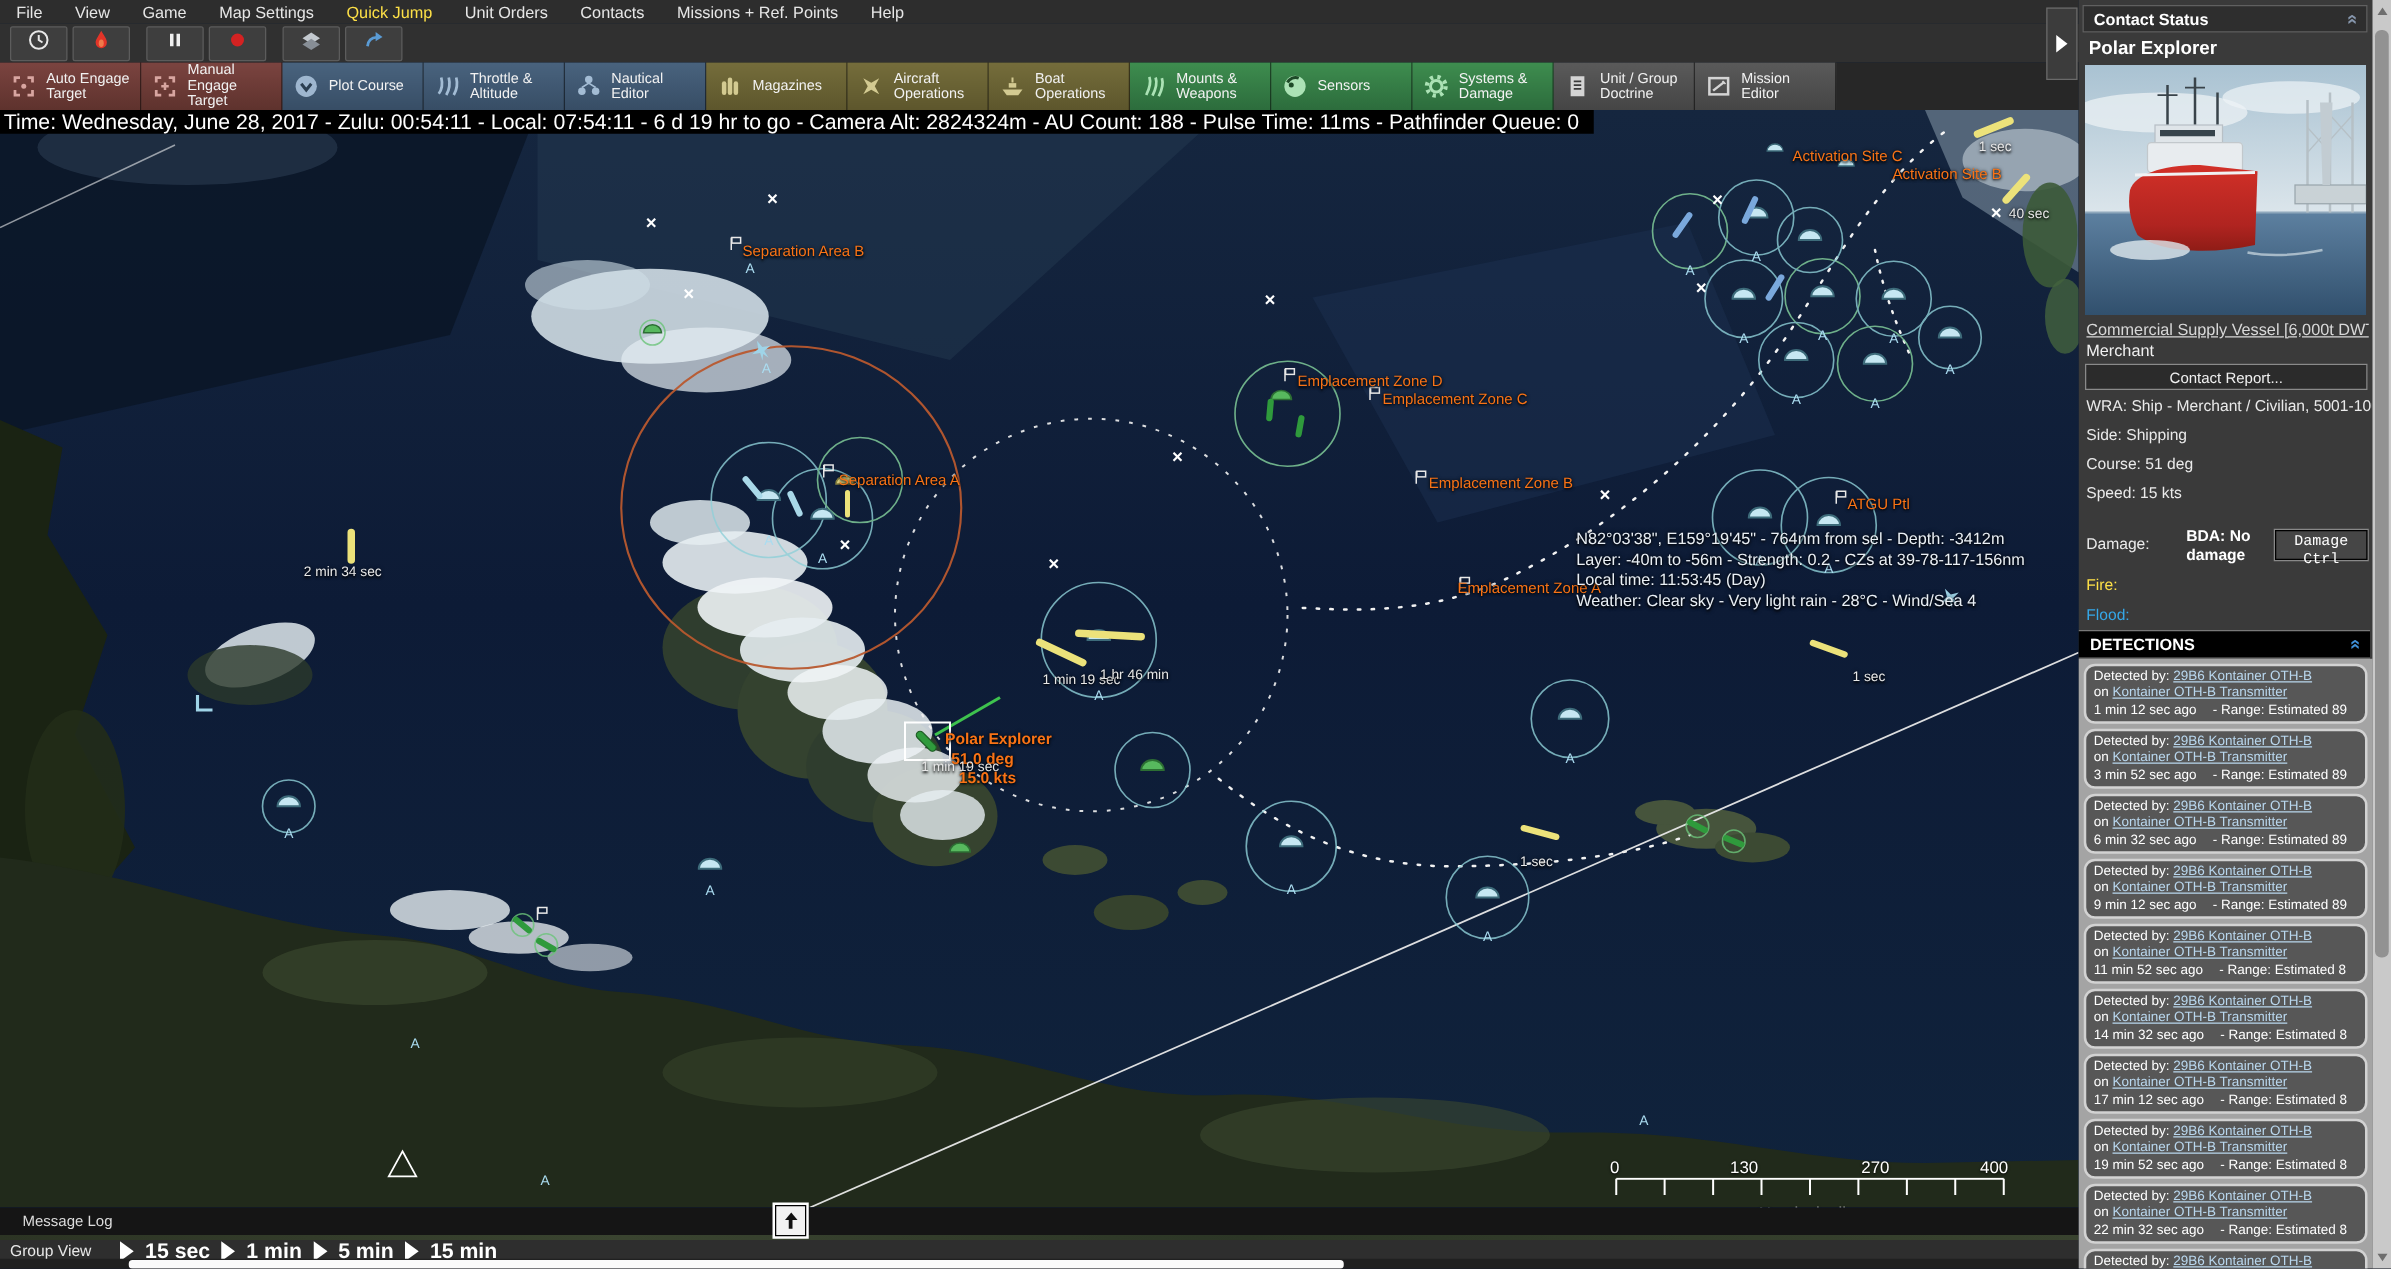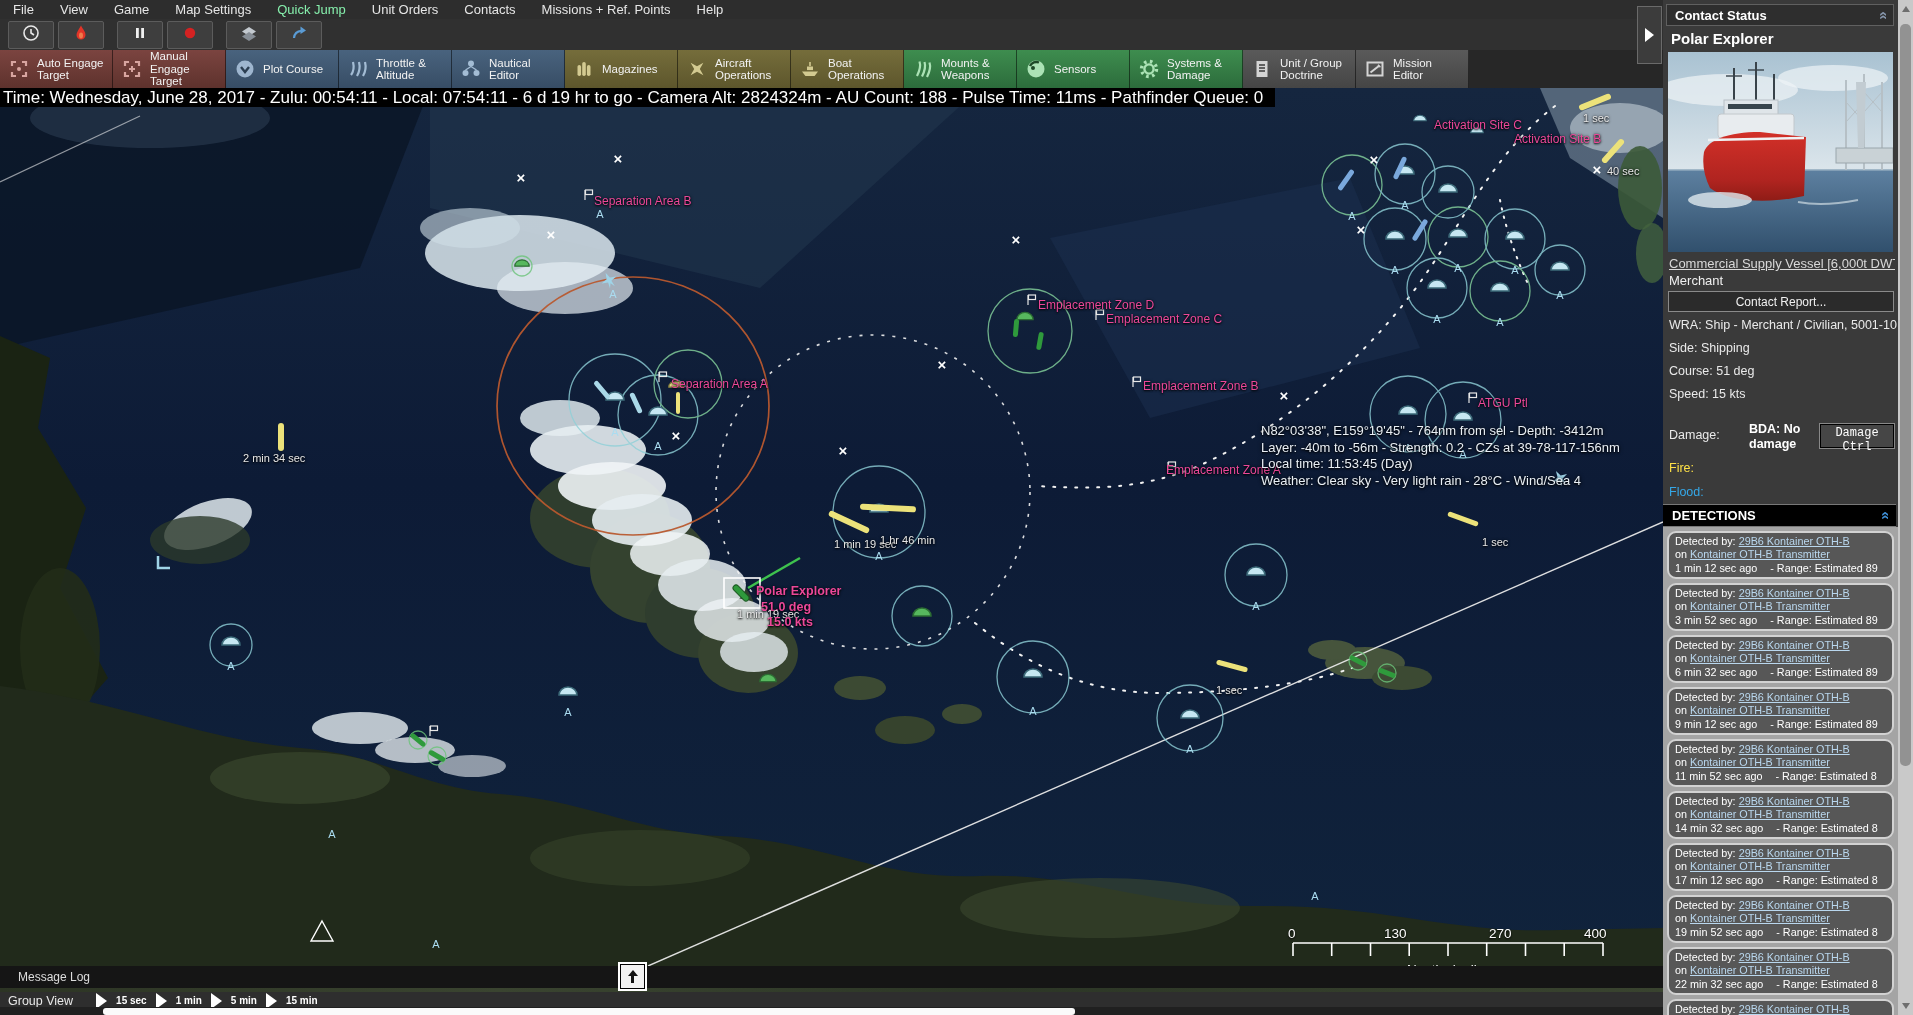--- a/index.html
+++ b/index.html
@@ -2,21 +2,21 @@
 <html><head>
 <meta charset="utf-8">
 <style>
   html,body{margin:0;padding:0;background:#111;}
   #app{position:relative;width:1913px;height:1015px;overflow:hidden;background:#0e1c36;
        font-family:"Liberation Sans",sans-serif;-webkit-font-smoothing:antialiased;}
   
   .menubar{position:absolute;left:0;top:0;width:1663px;height:19px;background:#2d2d2d;
            display:flex;align-items:center;z-index:40;}
   .menu-item{padding:1px 13px;font-size:13px;color:#e6e6e6;cursor:default;white-space:nowrap;}
-  .menu-item.disabled{color:#86efac;}
+  .menu-item.disabled{color:#fde047;}
   
   .iconbar{position:absolute;left:0;top:19px;width:1663px;height:31px;background:#303030;
            display:flex;align-items:center;padding-left:8px;z-index:40;}
   .icon-btn{width:44px;height:26px;background:#3e3e3e;border:1px solid #5c5c5c;border-radius:2px;
             display:flex;align-items:center;justify-content:center;margin-right:4px;}
   .gap{width:9px;}
   
   .toolbar{position:absolute;left:0;top:50px;width:1663px;height:38px;background:#272727;display:flex;z-index:40;}
   .tb{width:113px;height:38px;display:flex;align-items:center;padding:0 3px 0 7px;box-sizing:border-box;
       border-right:1px solid rgba(0,0,0,.5);color:#f2f2f2;font-size:11.5px;line-height:12.5px;}
@@ -25,21 +25,21 @@
   .g-red{background:linear-gradient(#7b4440,#5e322d);}   .g-red .ticon{color:#d8a5a0;}
   .g-blue{background:linear-gradient(#49637e,#374d65);}  .g-blue .ticon{color:#a3bcd4;}
   .g-olive{background:linear-gradient(#756d3b,#5d562c);} .g-olive .ticon{color:#d3ca91;}
   .g-green{background:linear-gradient(#3e8d4f,#2c6c3c);} .g-green .ticon{color:#abe2b5;}
   .g-gray{background:linear-gradient(#5a5a5a,#454545);}  .g-gray .ticon{color:#d4d4d4;}
   
   .map{position:absolute;left:0;top:88px;width:1663px;height:878px;overflow:hidden;background:#0e1c36;}
   .map svg.base{position:absolute;left:0;top:0;}
   .timebar{position:absolute;left:0;top:0;height:19px;background:#000;color:#fff;font-size:17px;
            line-height:19px;padding:0 12px 0 3px;white-space:nowrap;z-index:30;}
-  .mlabel{position:absolute;color:#ec4899;font-size:12px;white-space:nowrap;z-index:20;
+  .mlabel{position:absolute;color:#f97316;font-size:12px;white-space:nowrap;z-index:20;
           text-shadow:0 1px 2px rgba(0,0,0,.95),0 0 3px rgba(0,0,0,.7);}
   .mlabel.small{font-size:11px;color:#e8e8e8;}
   .mlabel.bold{font-weight:bold;font-size:12.5px;}
   .cursorinfo{position:absolute;left:1261px;top:335px;z-index:20;color:#e9eff5;font-size:13px;
               line-height:16.5px;white-space:nowrap;text-shadow:0 1px 2px #000,0 0 4px rgba(0,0,0,.8);}
   .scalebox{position:absolute;left:1288px;top:838px;width:322px;z-index:20;color:#fff;
             text-shadow:0 1px 2px #000;}
   .scalebox .nums{position:relative;height:16px;font-size:13.5px;}
   .scalebox .nums span{position:absolute;top:0;}
   .scalebox .unit{text-align:center;font-size:13.5px;margin-top:1px;}
@@ -52,21 +52,21 @@
   .upglyph:before{content:"";position:absolute;left:1px;top:0;width:0;height:0;
                   border-left:5px solid transparent;border-right:5px solid transparent;border-bottom:6px solid #111;}
   .upglyph:after{content:"";position:absolute;left:4.5px;top:5px;width:3px;height:8px;background:#111;}
   .mapsliver{position:absolute;left:0;top:988px;width:1663px;height:4px;z-index:39;
              background:linear-gradient(90deg,#2c3424,#3a4430 30%,#2c3626 60%,#39432f);}
   .bottombar{position:absolute;left:0;top:992px;width:1663px;height:23px;background:#2e2e2e;z-index:40;
              display:flex;align-items:center;color:#fff;}
   .gv{font-size:12.5px;color:#e8e8e8;margin:0 14px 6px 8px;}
   .play{width:0;height:0;border-left:11px solid #fff;border-top:8px solid transparent;
         border-bottom:8px solid transparent;margin:0 9px 6px 9px;}
-  .spd{font-size:10px;font-weight:bold;margin-bottom:6px;}
+  .spd{font-size:17px;font-weight:bold;margin-bottom:6px;}
   .htrack{position:absolute;left:0;top:15px;width:1663px;height:8px;background:#202020;}
   .hthumb{position:absolute;left:103px;top:15.5px;width:972px;height:7px;background:#fafafa;border-radius:3px;}
   
   .expander{position:absolute;left:1637px;top:6px;width:23px;height:56px;background:#3c3c3c;border:1px solid #6a6a6a;
             z-index:45;display:flex;align-items:center;justify-content:center;}
   .expander i{width:0;height:0;border-left:9px solid #fff;border-top:7px solid transparent;border-bottom:7px solid transparent;}
   
   .sidebar{position:absolute;left:1663px;top:0;width:250px;height:1015px;background:#3a3a3a;color:#e8e8e8;z-index:50;}
   .sb-scroll{position:absolute;right:0;top:0;width:15px;height:1015px;background:#c9c9c9;}
   .sb-thumb{position:absolute;left:2px;top:24px;width:11px;height:742px;background:#929292;border-radius:5px;}

